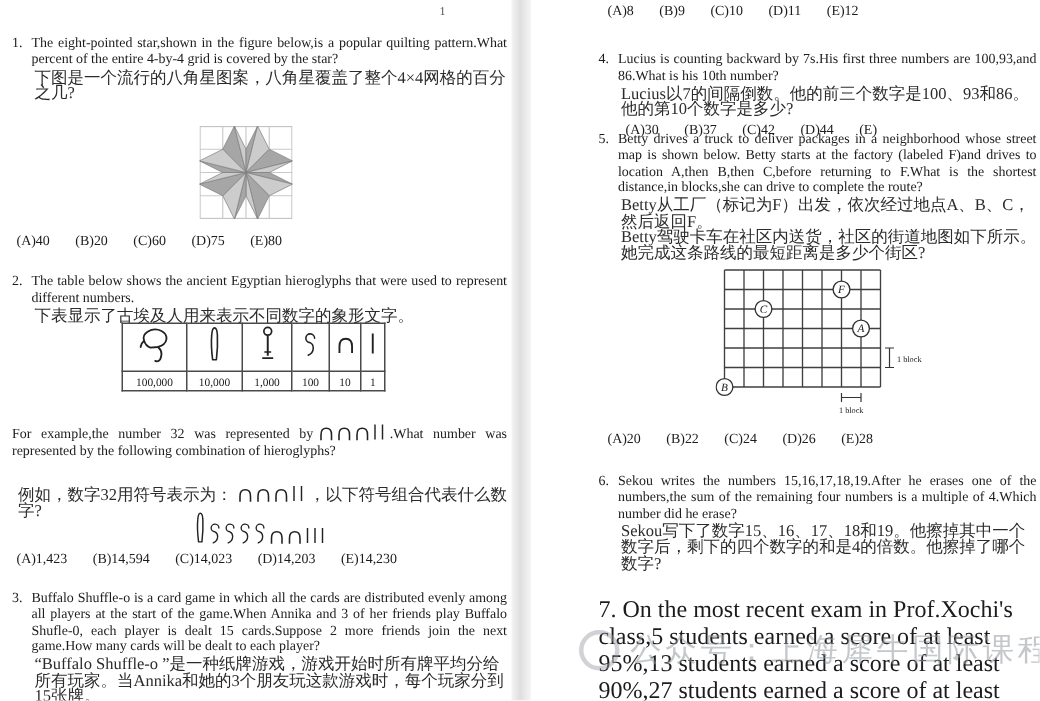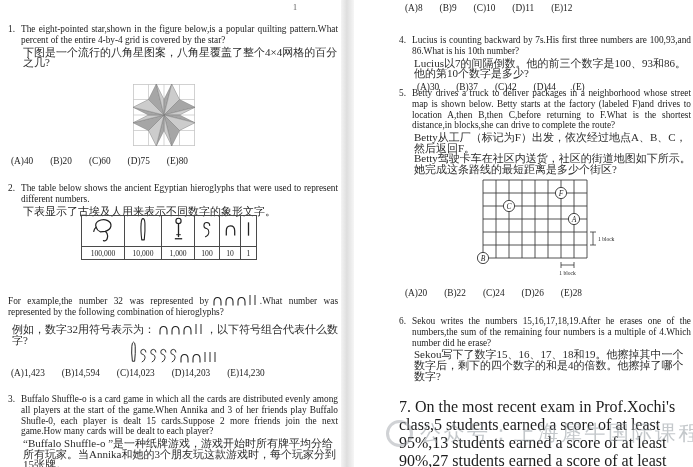--- a/index.html
+++ b/index.html
@@ -178,21 +178,21 @@
       <td class="cell-val">100,000</td>
       <td class="cell-val">10,000</td>
       <td class="cell-val">1,000</td>
       <td class="cell-val">100</td>
       <td class="cell-val">10</td>
       <td class="cell-val">1</td>
     </tr>
   </tbody>
     </table>
 
-  <div class="block en" style="top:294px;"><span>For example,the number 32 was represented by</span><span class="seq">
+  <div class="block en" style="top:282px;"><span>For example,the number 32 was represented by</span><span class="seq">
         <svg class="glyph g-heel">
           <use href="#g-heel"></use>
         </svg>
         <svg class="glyph g-heel">
           <use href="#g-heel"></use>
         </svg>
         <svg class="glyph g-heel">
           <use href="#g-heel"></use>
         </svg>
         <svg class="glyph g-stroke">

